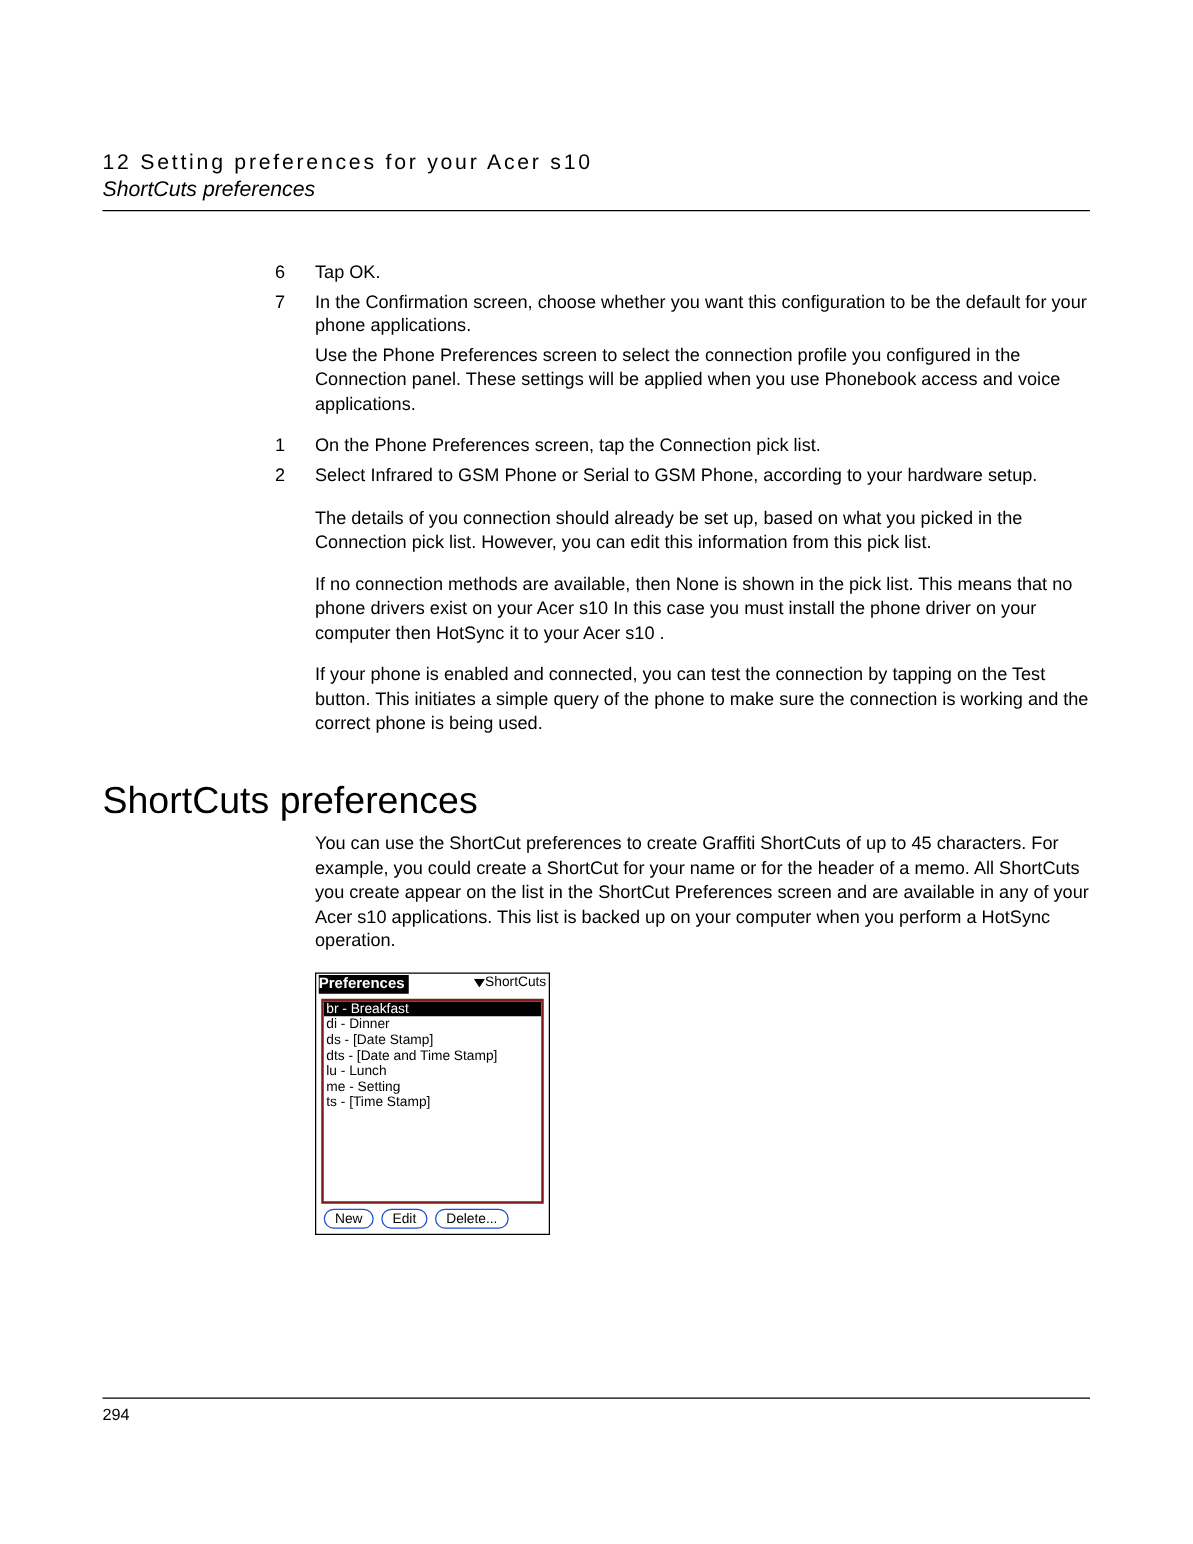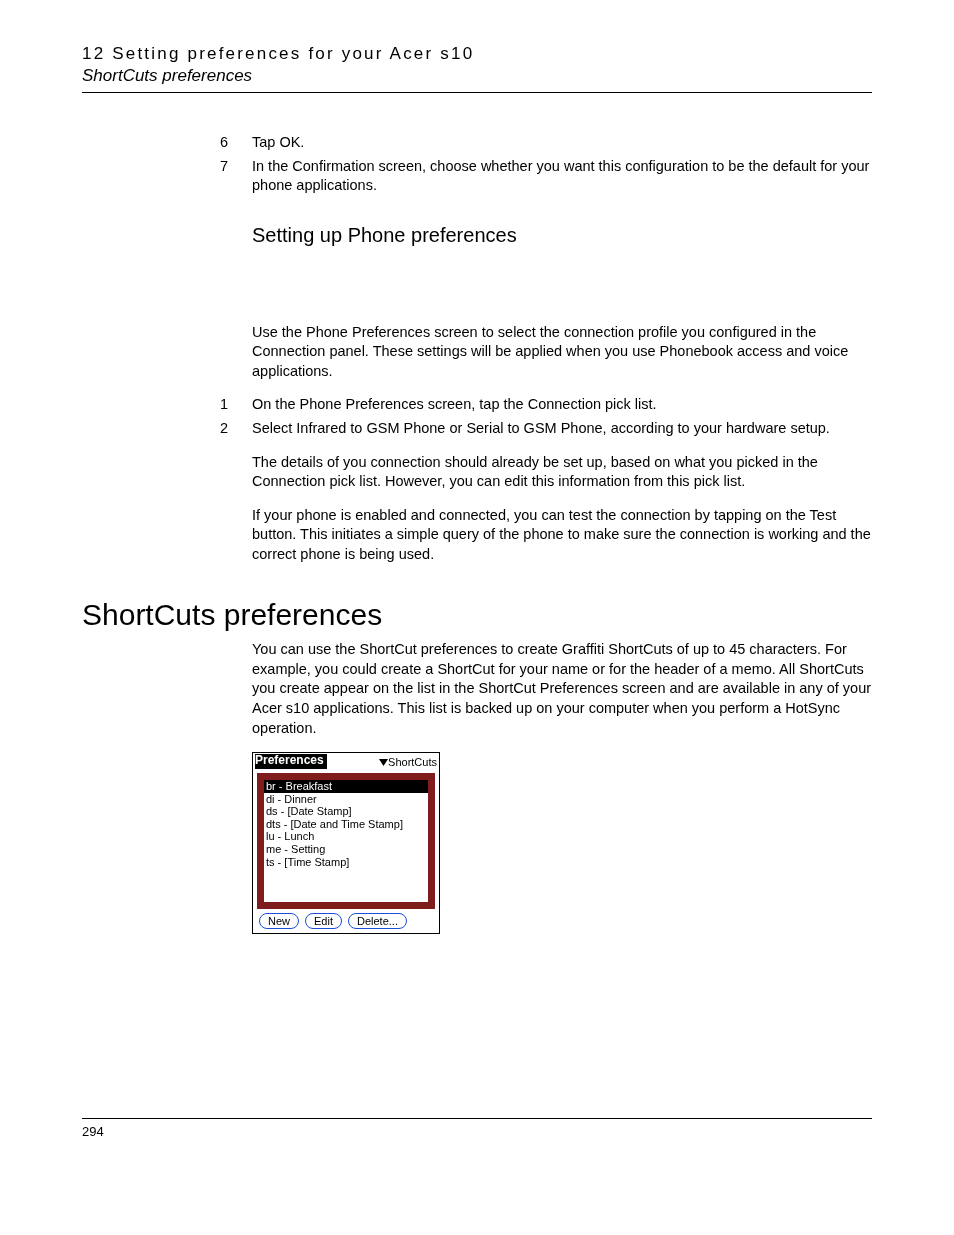--- a/index.html
+++ b/index.html
@@ -4,21 +4,21 @@
 <style>
   body {
     margin: 0;
     padding: 0;
     font-family: "Segoe UI", "Helvetica Neue", Arial, sans-serif;
     background: #ffffff;
     color: #000000;
     width: 954px;
   }
   .page {
-    padding: 44px 82px 40px 82px;
+    padding: 120px 82px 40px 82px;
     box-sizing: border-box;
     position: relative;
     min-height: 1235px;
   }
   .header-chapter {
     font-size: 17px;
     letter-spacing: 2.2px;
     font-weight: 500;
   }
   .header-section {
@@ -68,41 +68,41 @@
     border: 1.5px solid #000;
     width: 188px;
     box-sizing: border-box;
     font-family: "Segoe UI", Arial, sans-serif;
     font-size: 11px;
     line-height: 1.15;
     background: #fff;
   }
   .palm-title-row {
     display: flex;
-    align-items: flex-end;
+    align-items: flex-start;
     justify-content: space-between;
     padding: 1px 2px 2px 2px;
   }
   .palm-pref-label {
     background: #000;
     color: #fff;
     font-weight: bold;
     padding: 0 3px 1px 0;
     font-size: 12px;
   }
   .palm-dropdown {
     display: inline-flex;
     align-items: center;
     gap: 0;
     font-size: 11px;
   }
   .palm-list {
     margin: 2px 4px 2px 4px;
-    border: 7px solid #7f1d1d;
-    height: 136px;
+    border: 2px solid #7f1d1d;
+    height: 164px;
     padding: 0;
     box-sizing: border-box;
     overflow: hidden;
   }
   .palm-list-item {
     padding: 0 2px;
     white-space: nowrap;
   }
   .palm-list-item.selected {
     background: #000;
@@ -153,34 +153,34 @@
 
     <div class="step-row">
       <div class="step-num">6</div>
       <div class="step-text">Tap OK.</div>
     </div>
     <div class="step-row">
       <div class="step-num">7</div>
       <div class="step-text">In the Confirmation screen, choose whether you want this configuration to be the default for your phone applications.</div>
     </div>
 
-    <div class="sub-heading">Setting up Phone preferences</div>
 
     <div class="para">Use the Phone Preferences screen to select the connection profile you configured in the Connection panel. These settings will be applied when you use Phonebook access and voice applications.</div>
 
     <div class="step-row">
       <div class="step-num">1</div>
       <div class="step-text">On the Phone Preferences screen, tap the Connection pick list.</div>
     </div>
     <div class="step-row" style="margin-bottom:14px;">
       <div class="step-num">2</div>
       <div class="step-text">Select Infrared to GSM Phone or Serial to GSM Phone, according to your hardware setup.</div>
     </div>
 
     <div class="para">The details of you connection should already be set up, based on what you picked in the Connection pick list. However, you can edit this information from this pick list.</div>
+    <div class="para">If no connection methods are available, then None is shown in the pick list. This means that no phone drivers exist on your Acer s10  In this case you must install the phone driver on your computer then HotSync it to your Acer s10 .</div>
     <div class="para">If your phone is enabled and connected, you can test the connection by tapping on the Test button. This initiates a simple query of the phone to make sure the connection is working and the correct phone is being used.</div>
 
     <div class="main-heading">ShortCuts preferences</div>
 
     <div class="para">You can use the ShortCut preferences to create Graffiti ShortCuts of up to 45 characters. For example, you could create a ShortCut for your name or for the header of a memo. All ShortCuts you create appear on the list in the ShortCut Preferences screen and are available in any of your Acer s10 applications. This list is backed up on your computer when you perform a HotSync operation.</div>
 
     <div class="palm-figure">
       <div class="palm-title-row">
         <span class="palm-pref-label">Preferences</span>
         <span class="palm-dropdown">

